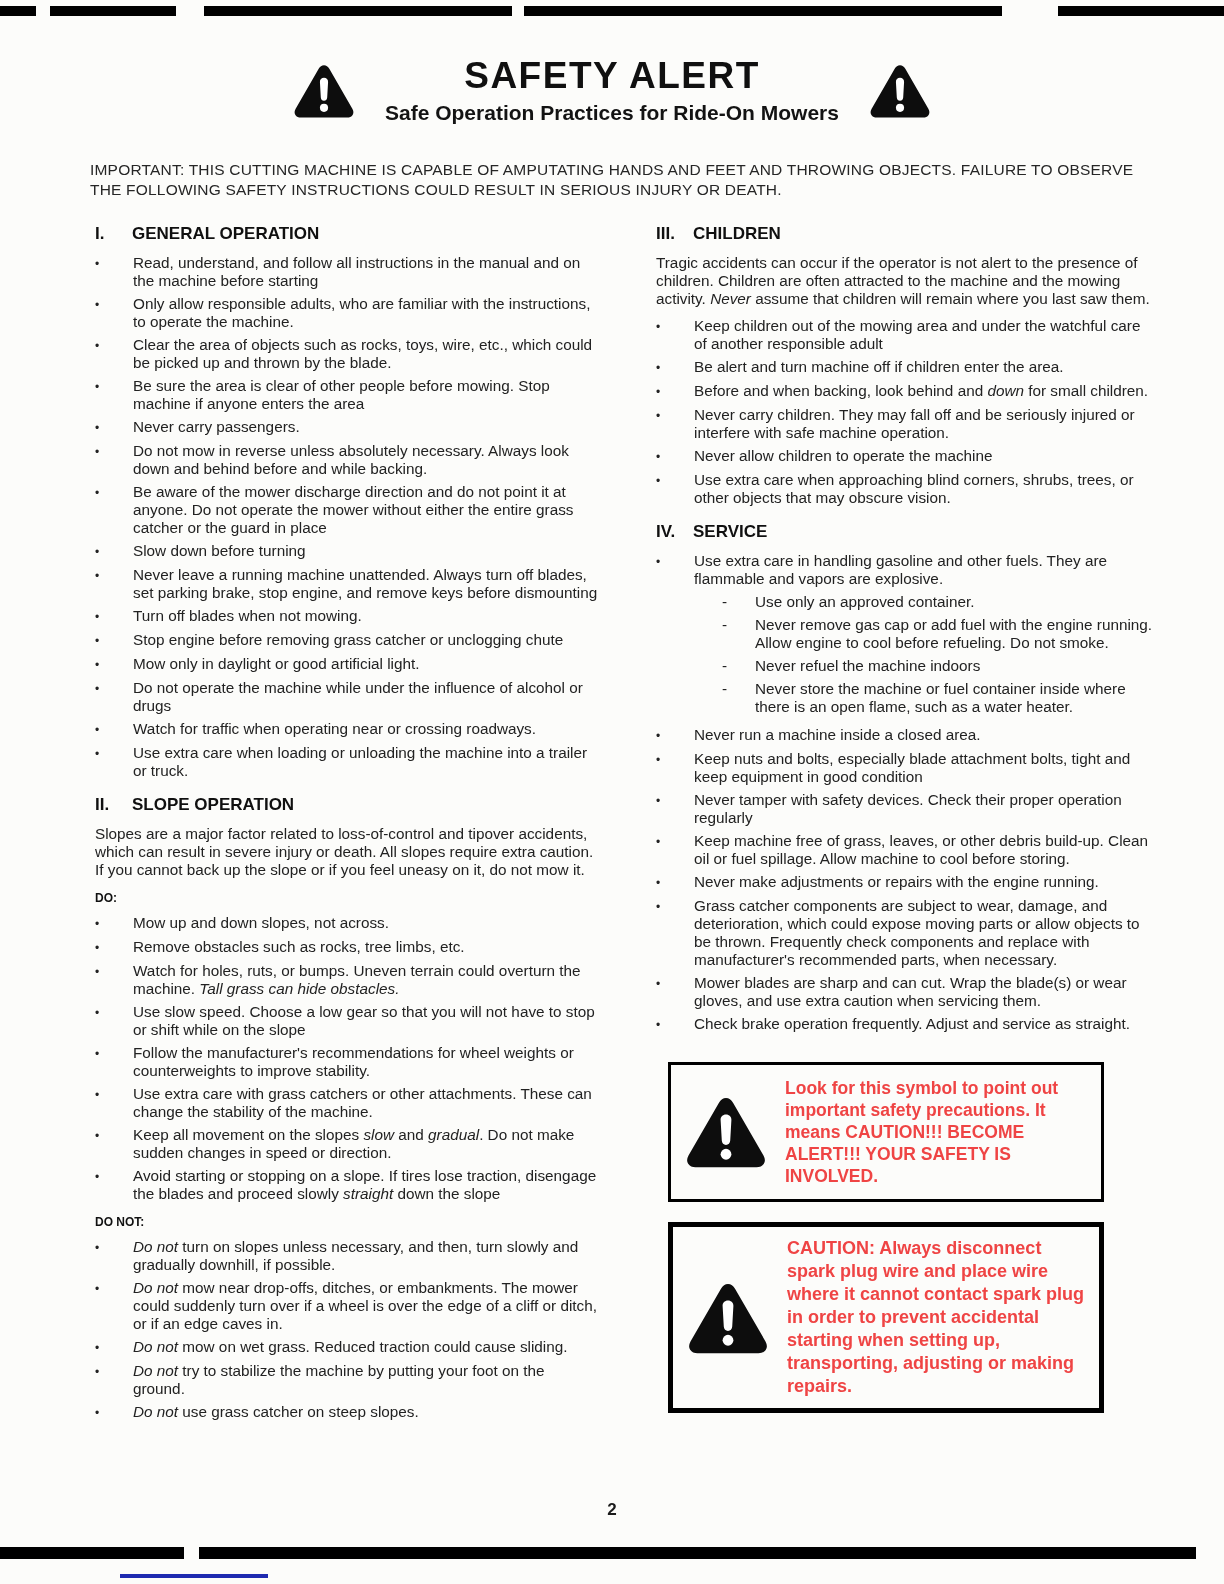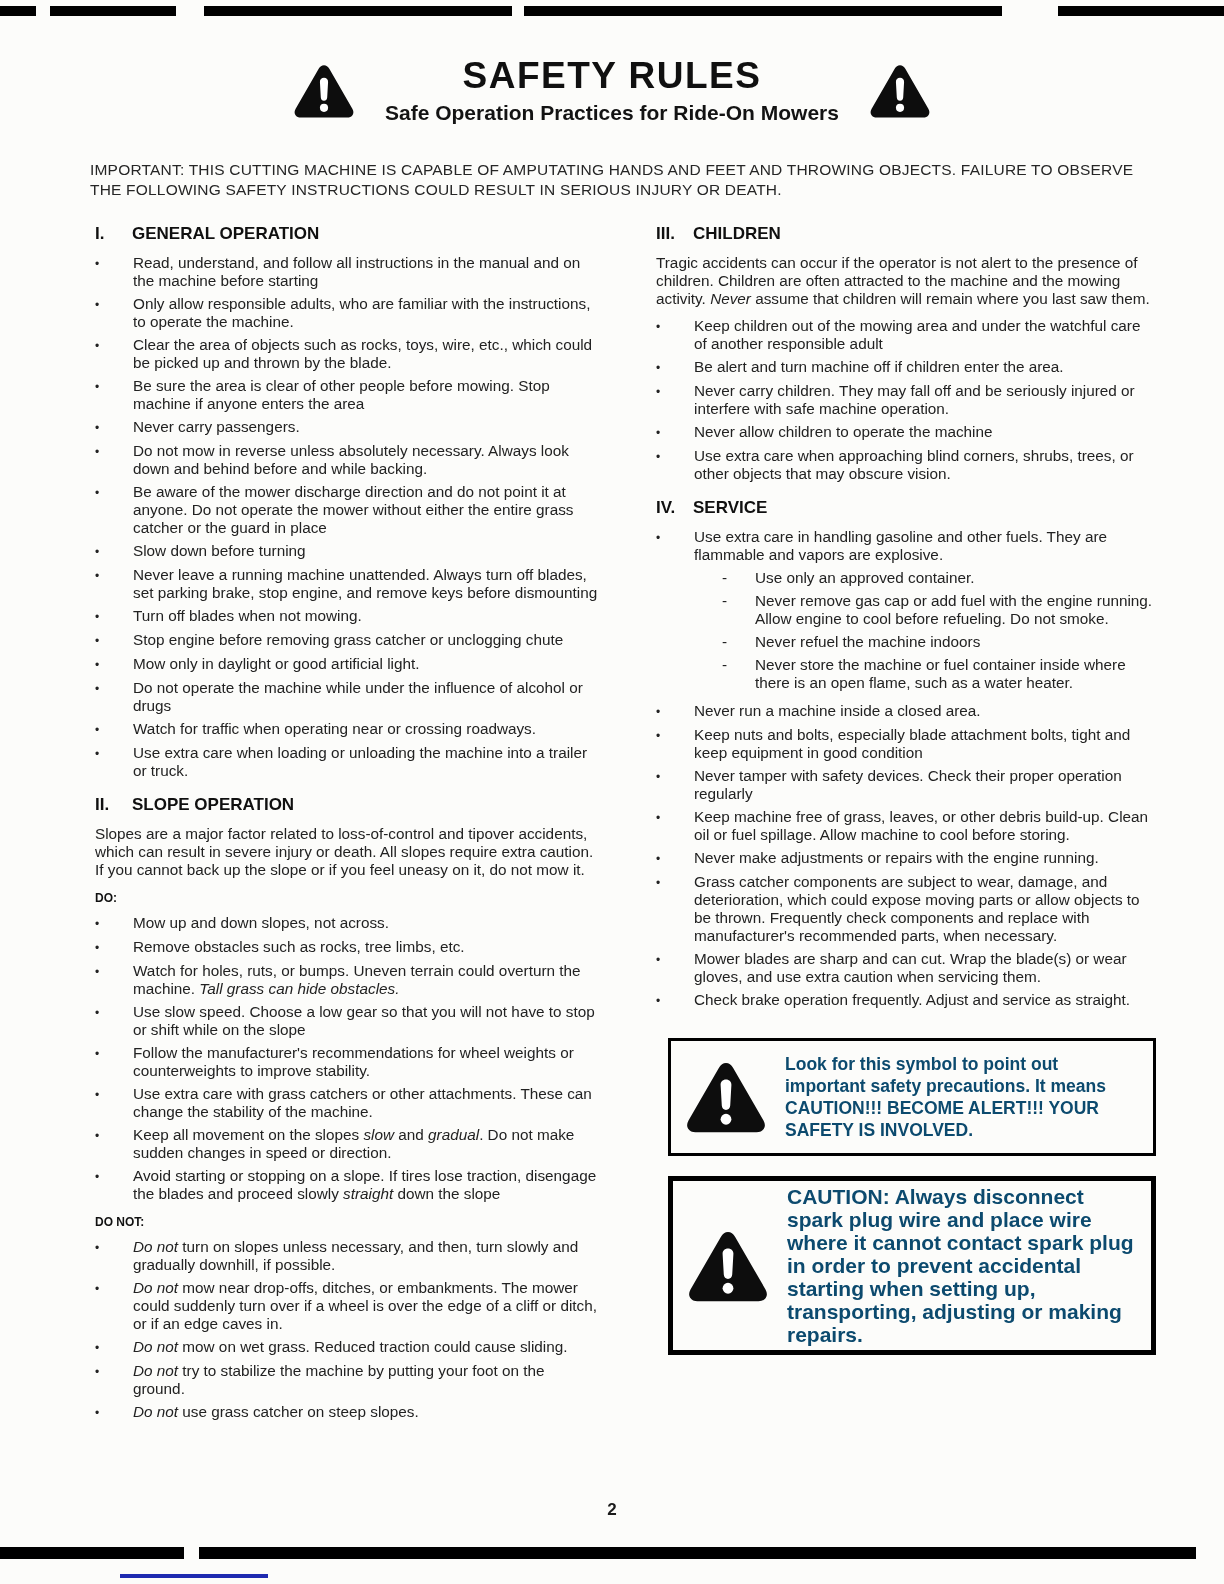--- a/index.html
+++ b/index.html
@@ -63,26 +63,26 @@
   .do-label { font-weight:bold; font-size:12px; margin:10px 0 7px; color:#111; }
 
   .sub-item { display:flex; margin:5px 0 5px 28px;justify-content:center; }
   .dash { flex:none; width:33px; }
   .dash::before { content:"-"; }
 
   
   .warn-box {
     display:flex; align-items:center; gap:18px;
     border:3px solid #000; background:#fcfcfa;
-    margin-top:28px; margin-left:12px; width:488px;
-    padding:12px 14px; font-weight:bold; color:#0c4a6e;
+    margin-top:28px; margin-left:12px; width:436px;
+    padding:12px 14px; font-weight:bold; color:#ef4444;
   }
   .warn-box .tri-icon svg { width:82px; height:76px; }
   .box-symbol  { font-size:17.5px; line-height:22px; }
-  .box-caution { border-width:5px; font-size:21px; line-height:23px; margin-top:20px; padding:4px 14px; }
+  .box-caution { border-width:5px; font-size:18px; line-height:23px; margin-top:20px; padding:10px 14px; }
   .box-text { flex:1; }
 
   .page-number {
     position:absolute; top:1500px; left:50%; transform:translateX(-50%);
     font-size:17px; font-weight:bold; color:#1a1a1a;
   }
 </style>
 </head>
 <body>
 
@@ -92,21 +92,21 @@
 
   <header class="header">
     <span class="tri-icon">
       <svg viewBox="0 0 70 64" xmlns="http://www.w3.org/2000/svg">
         <path d="M35 3 C37.5 3 39.5 4.4 41 7 L67 52 C68.5 54.7 68.6 57 67.3 59 C66 61 63.8 62 61 62 L9 62 C6.2 62 4 61 2.7 59 C1.4 57 1.5 54.7 3 52 L29 7 C30.5 4.4 32.5 3 35 3 Z" fill="#0d0d0d"></path>
         <path d="M35 17 C37.8 17 39.8 19 39.6 21.8 L38.6 39.2 C38.5 41.4 37 43 35 43 C33 43 31.5 41.4 31.4 39.2 L30.4 21.8 C30.2 19 32.2 17 35 17 Z" fill="#fff"></path>
         <circle cx="35" cy="51" r="4.6" fill="#fff"></circle>
       </svg>
     </span>
     <div class="titles">
-      <div class="doc-title">SAFETY RULES</div>
+      <div class="doc-title">SAFETY ALERT</div>
       <div class="doc-subtitle">Safe Operation Practices for Ride-On Mowers</div>
     </div>
     <span class="tri-icon">
       <svg viewBox="0 0 70 64" xmlns="http://www.w3.org/2000/svg">
         <path d="M35 3 C37.5 3 39.5 4.4 41 7 L67 52 C68.5 54.7 68.6 57 67.3 59 C66 61 63.8 62 61 62 L9 62 C6.2 62 4 61 2.7 59 C1.4 57 1.5 54.7 3 52 L29 7 C30.5 4.4 32.5 3 35 3 Z" fill="#0d0d0d"></path>
         <path d="M35 17 C37.8 17 39.8 19 39.6 21.8 L38.6 39.2 C38.5 41.4 37 43 35 43 C33 43 31.5 41.4 31.4 39.2 L30.4 21.8 C30.2 19 32.2 17 35 17 Z" fill="#fff"></path>
         <circle cx="35" cy="51" r="4.6" fill="#fff"></circle>
       </svg>
     </span>
   </header>
@@ -295,20 +295,24 @@
           <div class="list-item">
             <span class="bullet"></span>
             <div class="item-body">Keep children out of the mowing area and under the watchful care of another responsible adult</div>
           </div>
 
           <div class="list-item">
             <span class="bullet"></span>
             <div class="item-body">Be alert and turn machine off if children enter the area.</div>
           </div>
 
+          <div class="list-item">
+            <span class="bullet"></span>
+            <div class="item-body">Before and when backing, look behind and <em>down</em> for small children.</div>
+          </div>
 
           <div class="list-item">
             <span class="bullet"></span>
             <div class="item-body">Never carry children. They may fall off and be seriously injured or interfere with safe machine operation.</div>
           </div>
 
           <div class="list-item">
             <span class="bullet"></span>
             <div class="item-body">Never allow children to operate the machine</div>
           </div>

